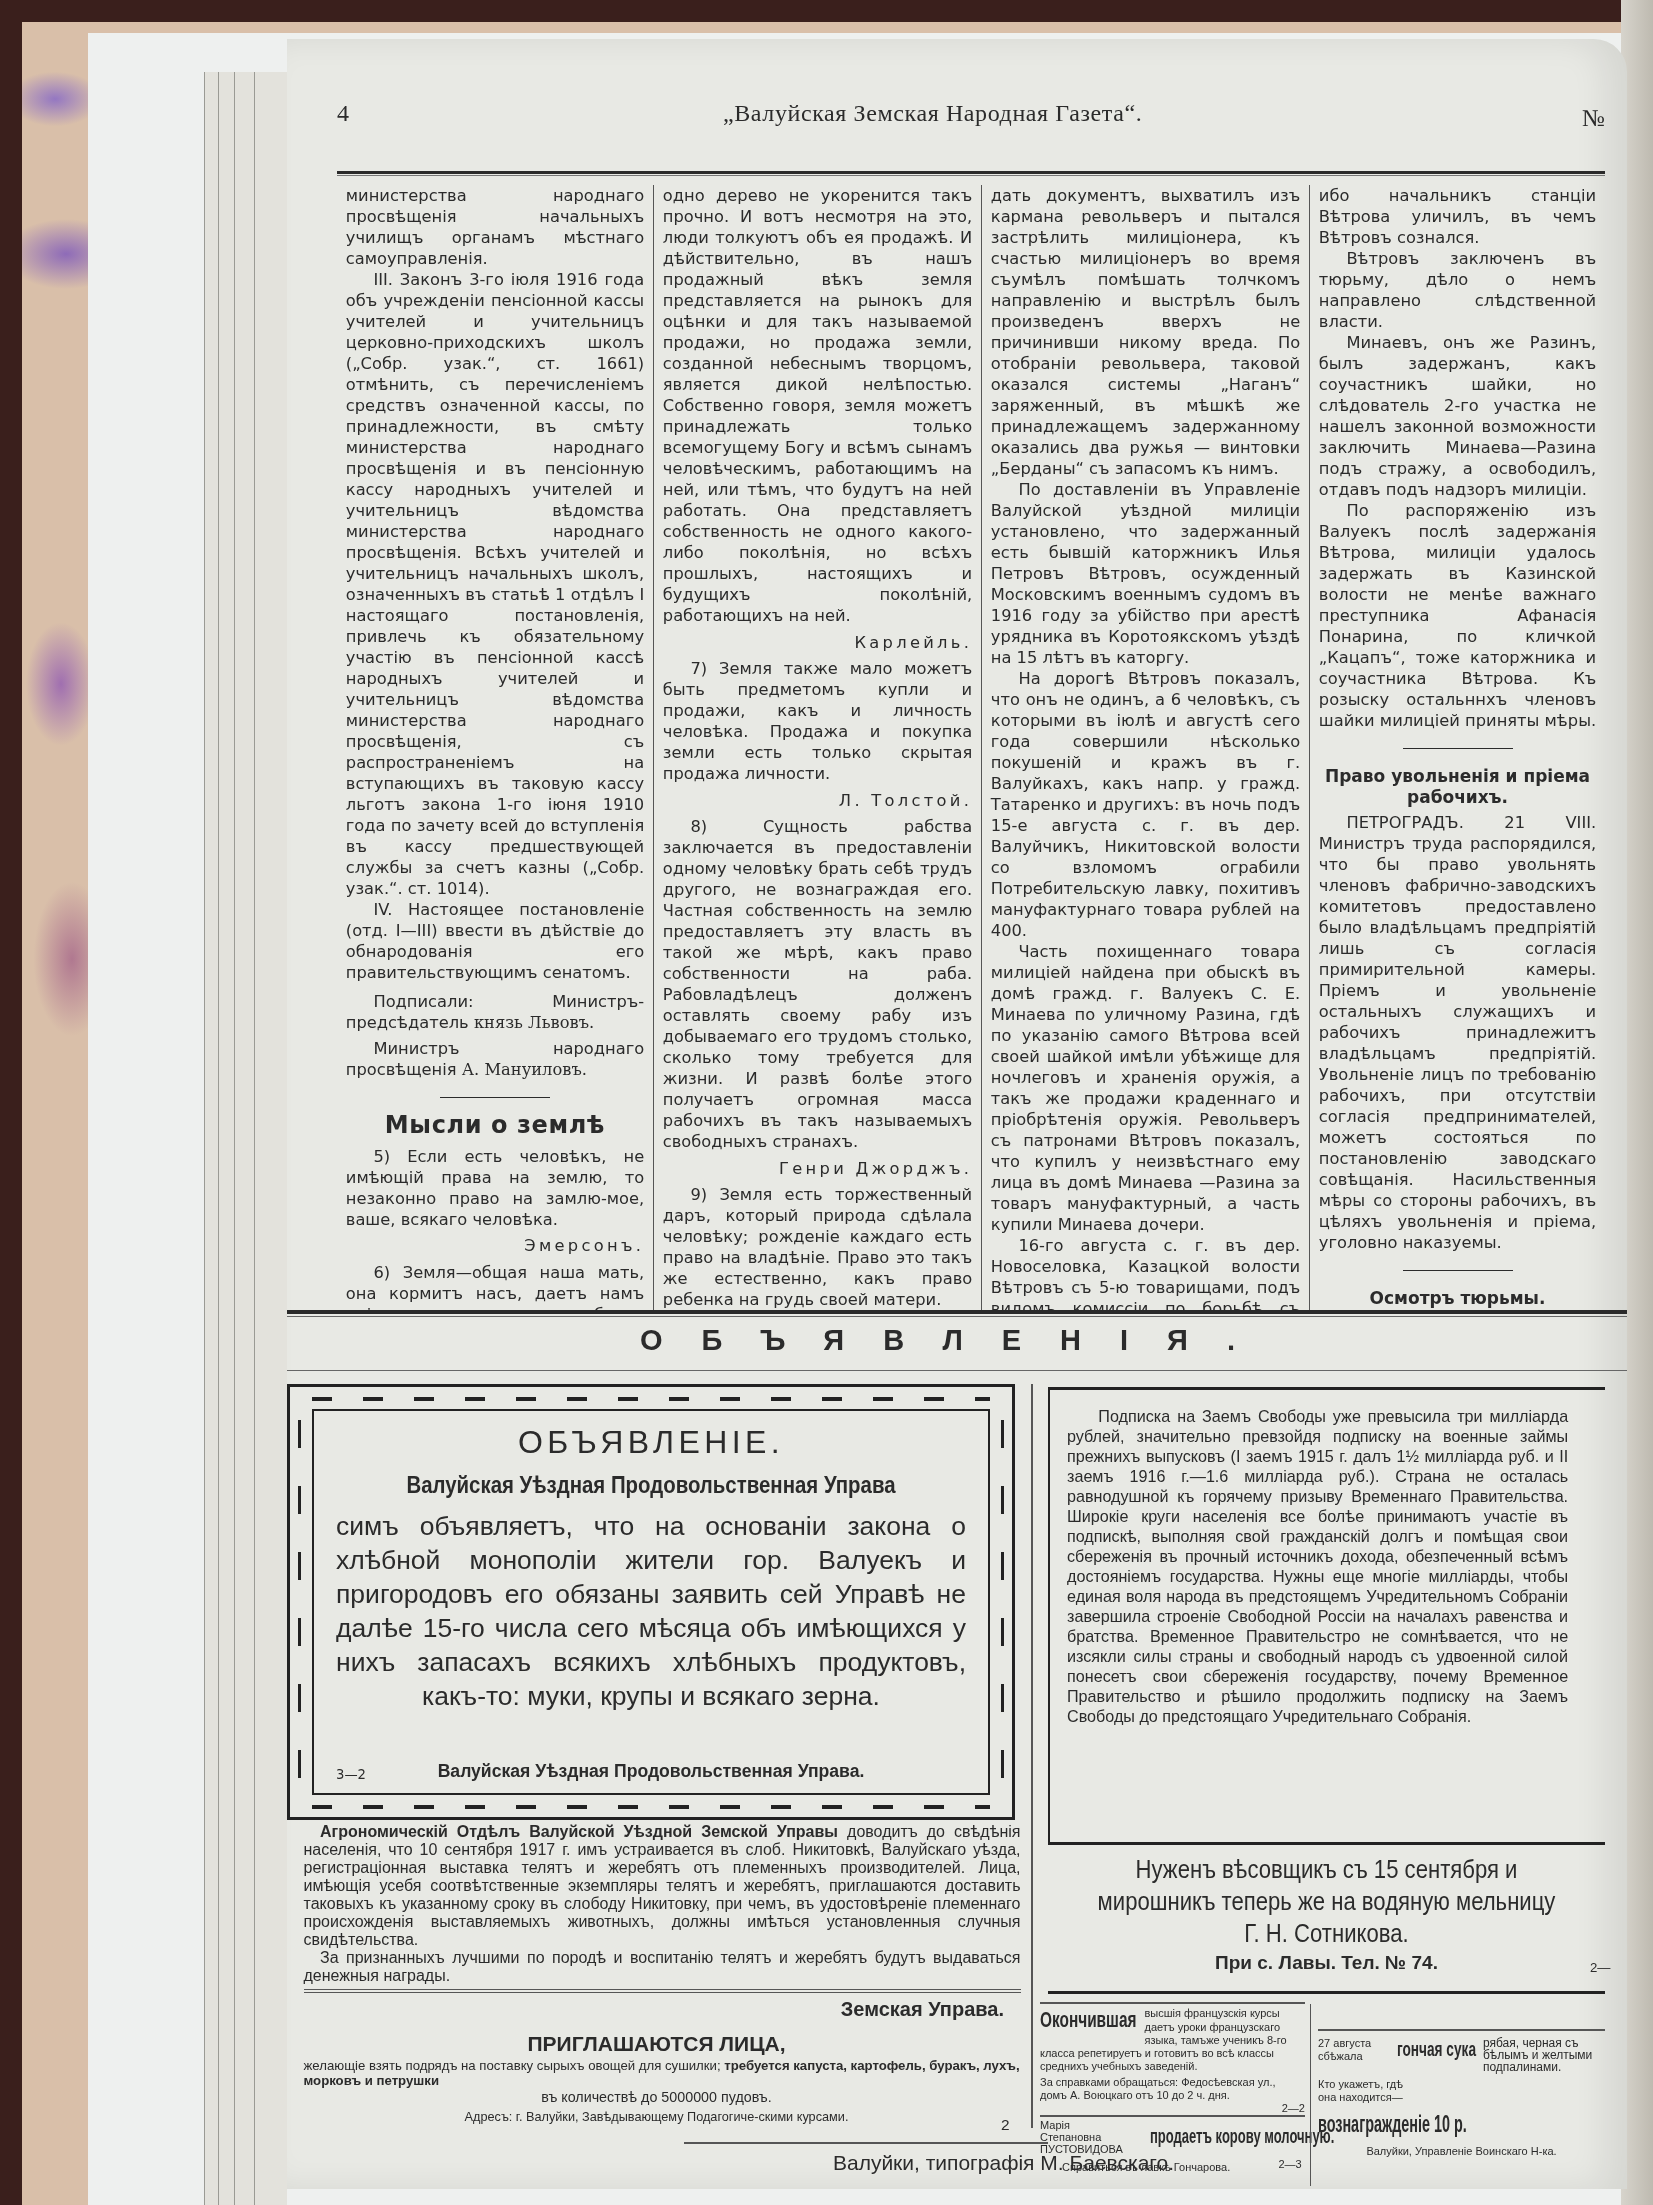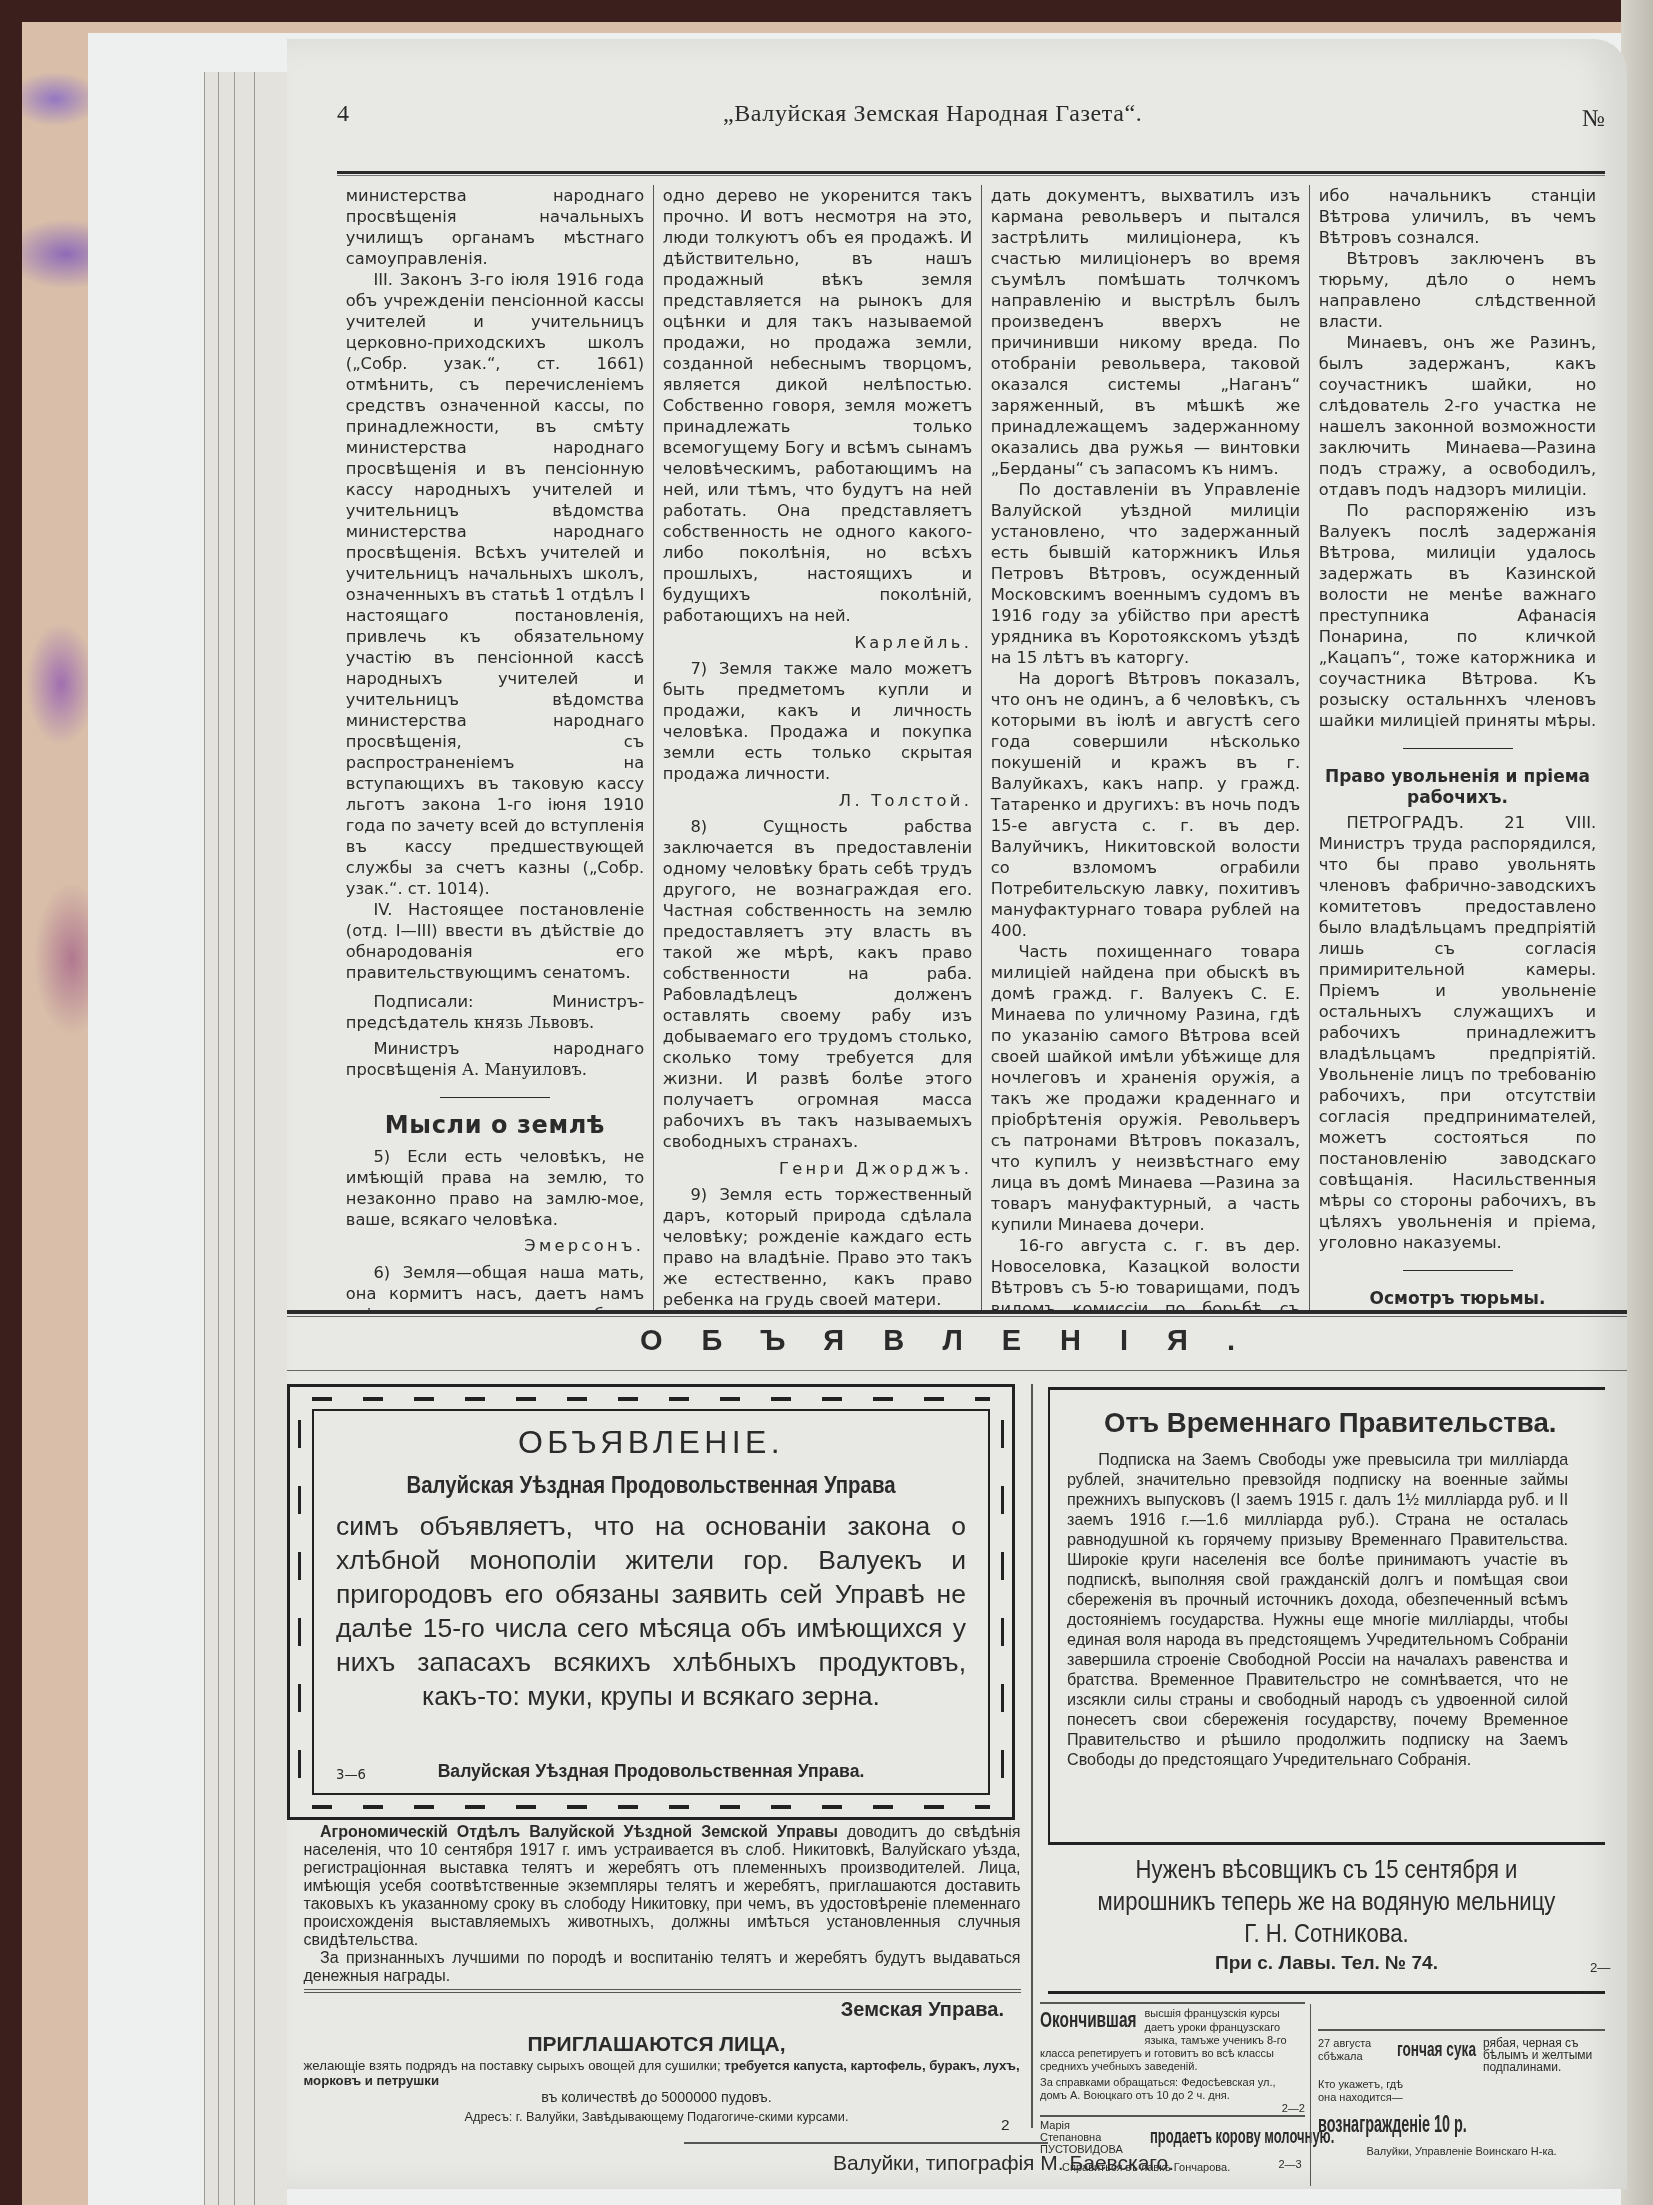--- a/index.html
+++ b/index.html
@@ -302,30 +302,29 @@
   <div class="ad-box-outer">
     <div class="ad-dashes-top"></div>
     <div class="ad-dashes-bottom"></div>
     <div class="ad-dashes-left"></div>
     <div class="ad-dashes-right"></div>
     <div class="ad-box-inner">
       <div class="big-head">ОБЪЯВЛЕНІЕ.</div>
       <div class="org">Валуйская Уѣздная Продовольственная Управа</div>
       <div class="body">симъ объявляетъ, что на основаніи закона о хлѣбной монополіи жители гор. Валуекъ и пригородовъ его обязаны заявить сей Управѣ не далѣе 15-го числа сего мѣсяца объ имѣющихся у нихъ запасахъ всякихъ хлѣбныхъ продуктовъ, какъ-то: муки, крупы и всякаго зерна.</div>
       <div class="foot">
-        <span class="num">3—6</span>
+        <span class="num">3—2</span>
         <span class="sig">Валуйская Уѣздная Продовольственная Управа.</span>
       </div>
     </div>
   </div>
 
   <div class="vsep"></div>
 
   <div class="ad-gov">
-    <div class="head">Отъ Временнаго Правительства.</div>
     <div class="body">Подписка на Заемъ Свободы уже превысила три милліарда рублей, значительно превзойдя подписку на военные займы прежнихъ выпусковъ (I заемъ 1915 г. далъ 1½ милліарда руб. и II заемъ 1916 г.—1.6 милліарда руб.). Страна не осталась равнодушной къ горячему призыву Временнаго Правительства. Широкіе круги населенія все болѣе принимаютъ участіе въ подпискѣ, выполняя свой гражданскій долгъ и помѣщая свои сбереженія въ прочный источникъ дохода, обезпеченный всѣмъ достояніемъ государства. Нужны еще многіе милліарды, чтобы единая воля народа въ предстоящемъ Учредительномъ Собраніи завершила строеніе Свободной Россіи на началахъ равенства и братства. Временное Правительстро не сомнѣвается, что не изсякли силы страны и свободный народъ съ удвоенной силой понесетъ свои сбереженія государству, почему Временное Правительство и рѣшило продолжить подписку на Заемъ Свободы до предстоящаго Учредительнаго Собранія.</div>
   </div>
 
   <div class="ad-agro">
     <p>
       <span class="lead">Агрономическій Отдѣлъ Валуйской Уѣздной Земской Управы</span>
       <span>доводитъ до свѣдѣнія населенія, что 10 сентября 1917 г. имъ устраивается въ слоб. Никитовкѣ, Валуйскаго уѣзда, регистраціонная выставка телятъ и жеребятъ отъ племенныхъ производителей. Лица, имѣющія усебя соотвѣтственные экземпляры телятъ и жеребятъ, приглашаются доставить таковыхъ къ указанному сроку въ слободу Никитовку, при чемъ, въ удостовѣреніе племеннаго происхожденія выставляемыхъ животныхъ, должны имѣться установленныя случныя свидѣтельства.</span>
     </p>
     <p>За признанныхъ лучшими по породѣ и воспитанію телятъ и жеребятъ будутъ выдаваться денежныя награды.</p>
     <div class="rule"></div>

